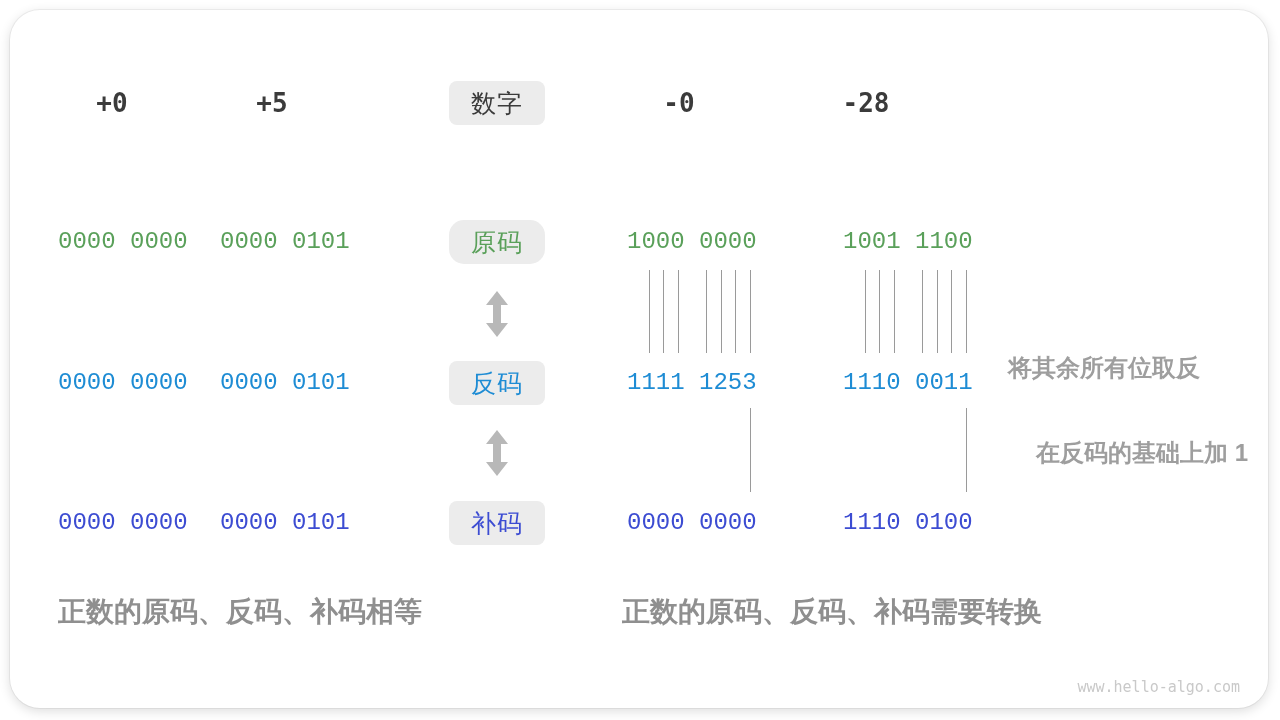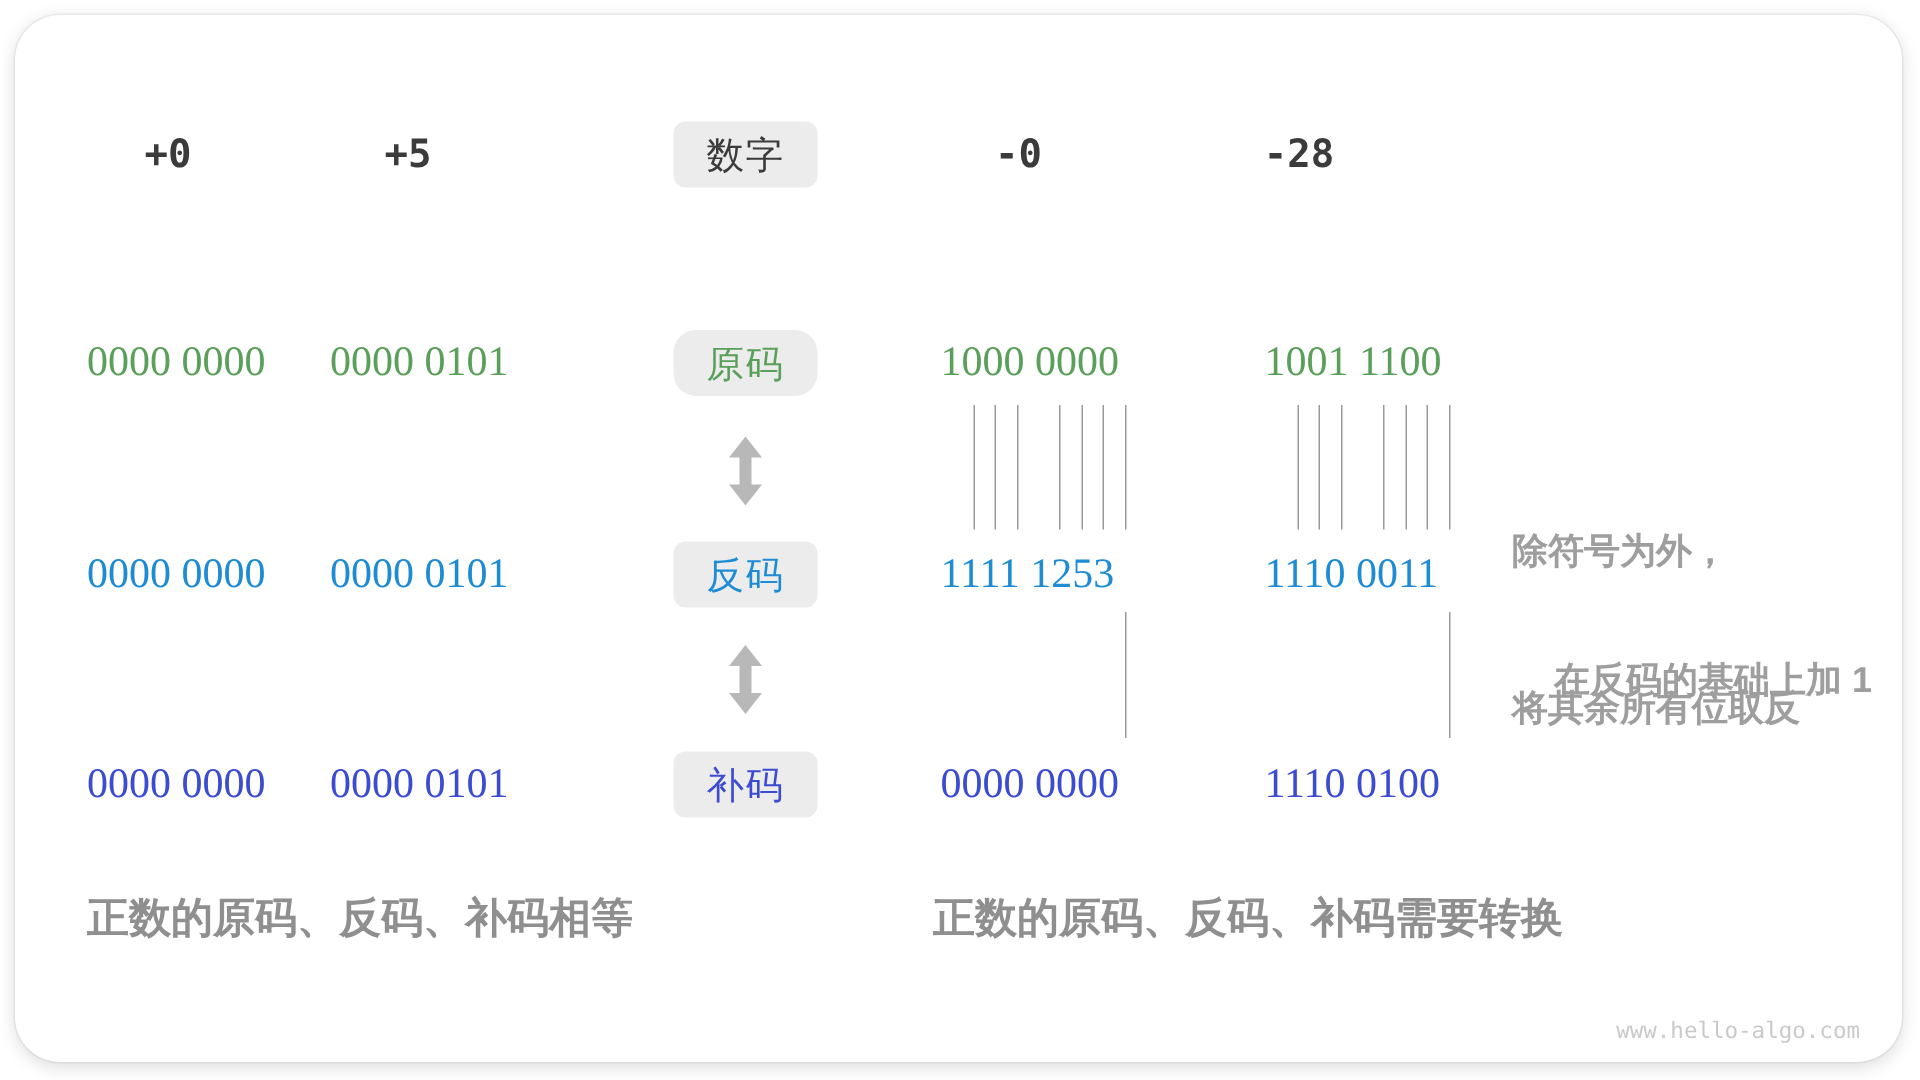--- a/index.html
+++ b/index.html
@@ -45,22 +45,22 @@
     font-weight: normal;
     letter-spacing: 1px;
   }
   .label-num  { color: var(--dark, #3b3b3b); }
   .label-sign { color: var(--green, #5aa05a); border-radius: 15px; }
   .label-ones { color: var(--blue, #1e8cd4); text-align: right; }
   .label-twos { color: var(--indigo, #3c4cd2); }
   .bin {
     position: absolute;
     width: 140px;
-    font-family: Liberation Serif, serif;
-    font-size: 28px;
+    font-family: Liberation Mono, monospace;
+    font-size: 24px;
     line-height: 30px;
     white-space: pre;
   }
   .bin-sign { color: var(--green, #5aa05a); }
   .bin-ones { color: var(--blue, #1e8cd4); }
   .bin-twos { color: var(--indigo, #3c4cd2); }
   .vline {
     position: absolute;
     width: 1px;
     background: var(--line, #9a9a9a);
@@ -148,21 +148,20 @@
     <div class="vline" style="left: 893.575px; top: 270px; height: 83px;"></div>
     <div class="vline" style="left: 922.475px; top: 270px; height: 83px;"></div>
     <div class="vline" style="left: 936.925px; top: 270px; height: 83px;"></div>
     <div class="vline" style="left: 951.375px; top: 270px; height: 83px;"></div>
     <div class="vline" style="left: 965.825px; top: 270px; height: 83px;"></div>
     <div class="vline" style="left: 749.825px; top: 408px; height: 84px;"></div>
     <div class="vline" style="left: 965.825px; top: 408px; height: 84px;"></div>
   </div>
 
 <div class="annot" style="left:1008px; top:280px; line-height:35px">
-  <div>除符号为外，</div>
   <div>将其余所有位取反</div>
 </div>
 <div class="annot" style="left:1036px; top:437px">在反码的基础上加 1</div>
 
 <div class="caption" style="left:58px">正数的原码、反码、补码相等</div>
 <div class="caption" style="left:622px">正数的原码、反码、补码需要转换</div>
 
 <div class="watermark">www.hello-algo.com</div>
 
 </body></html>

